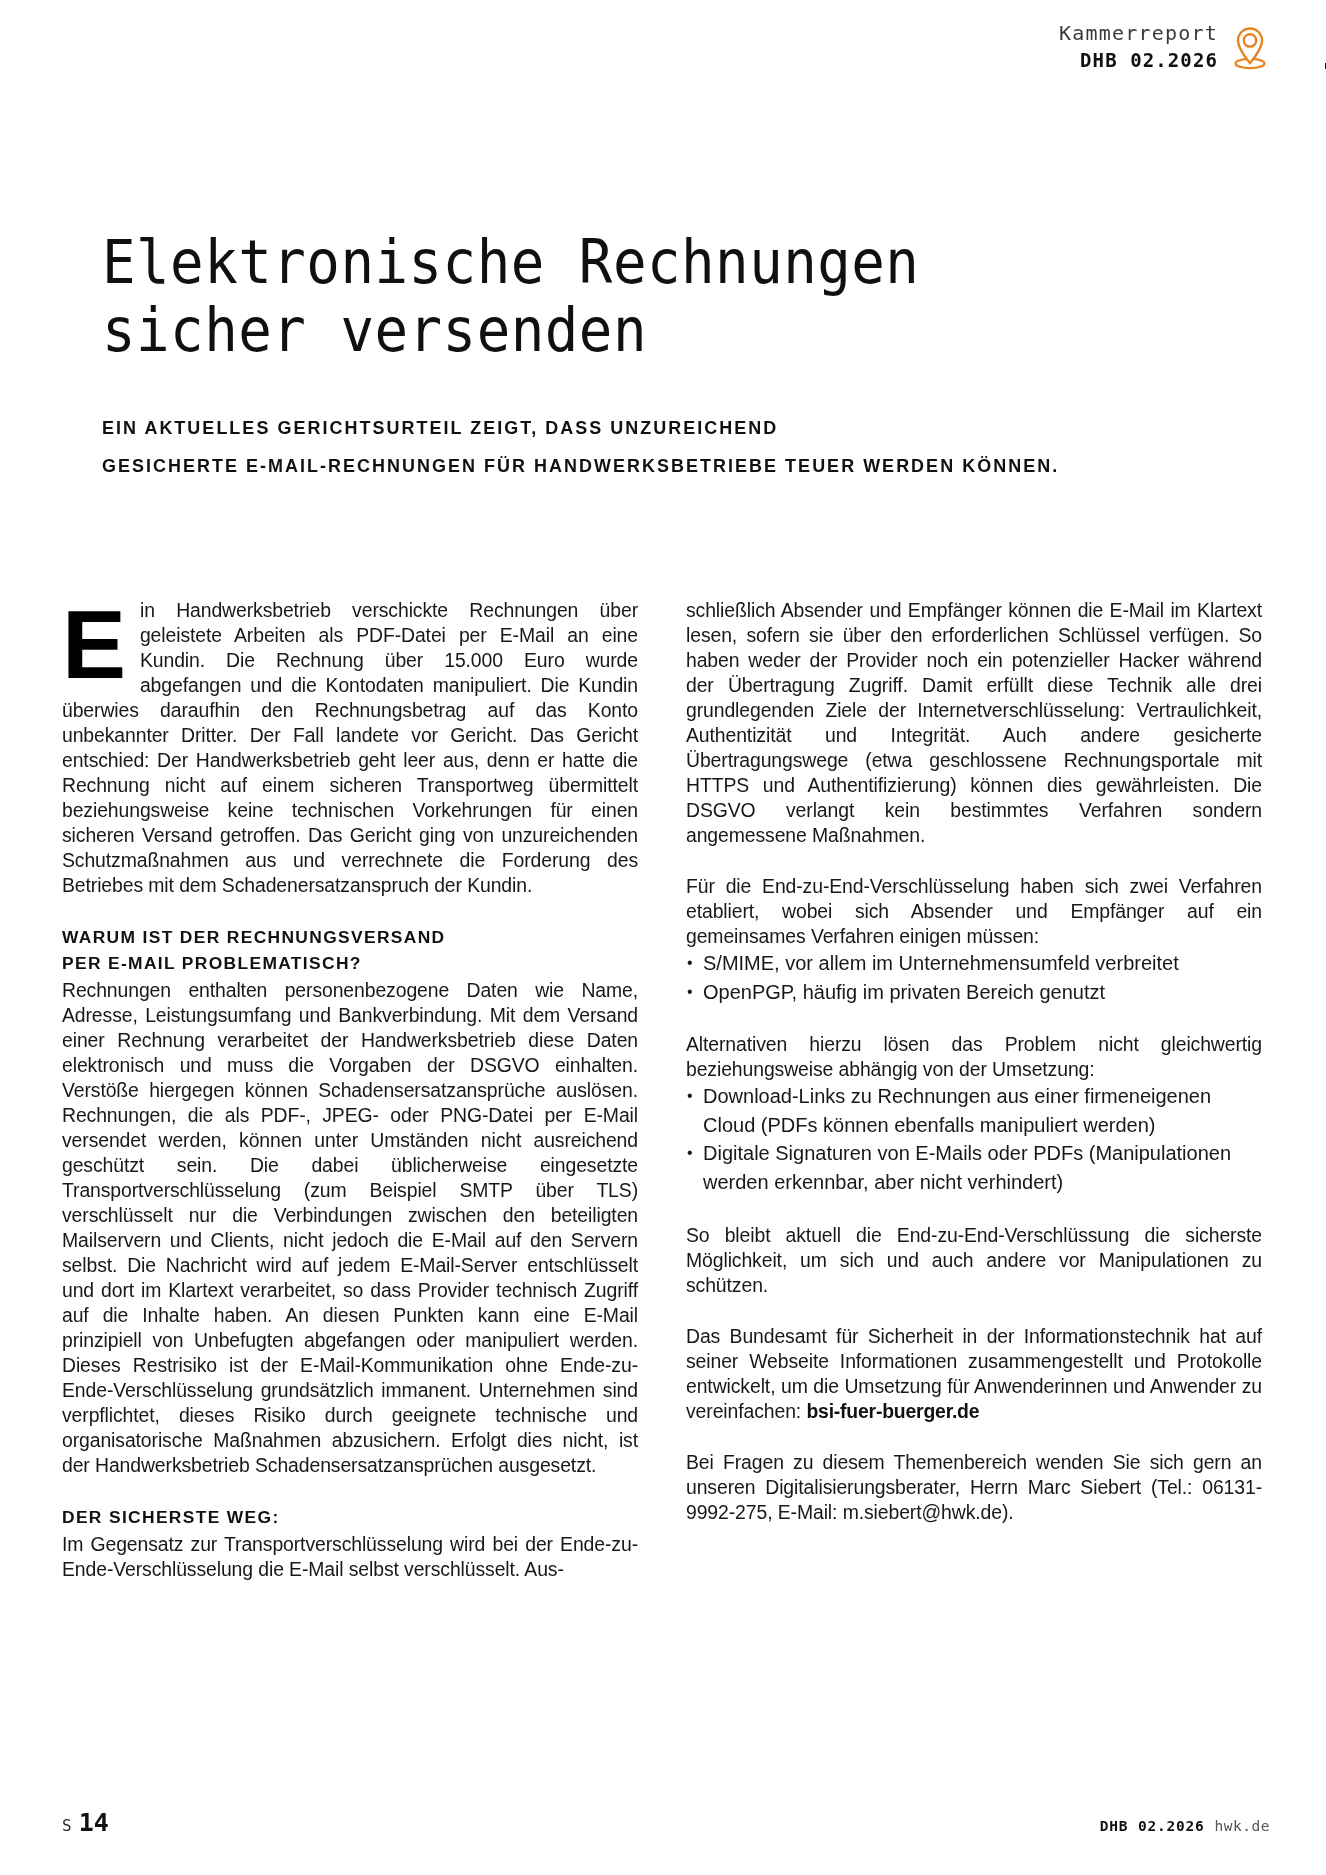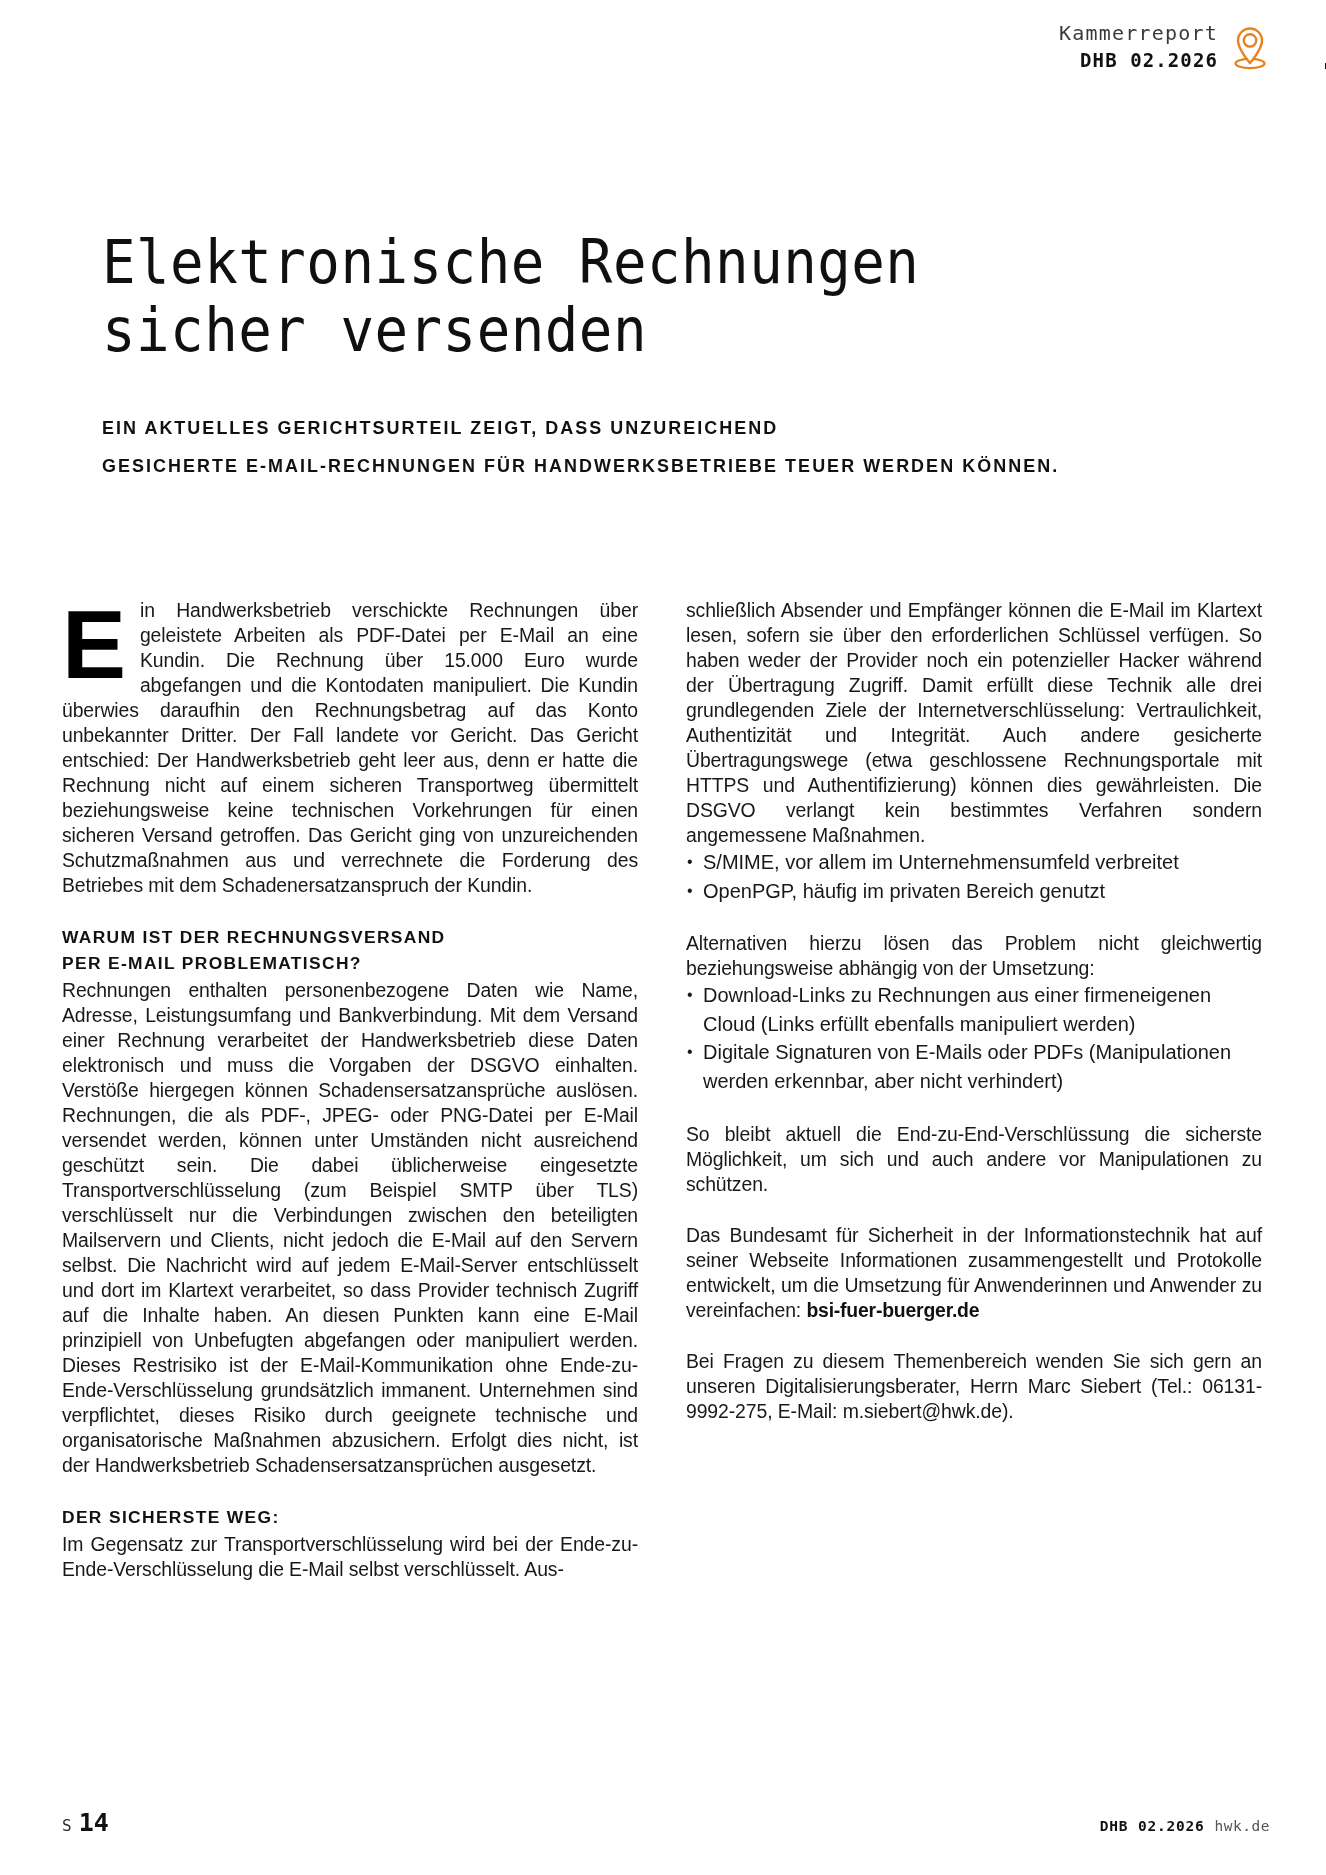--- a/index.html
+++ b/index.html
@@ -271,30 +271,31 @@
       <p style="margin-top:0;">Rechnungen enthalten personenbezogene Daten wie Name, Adresse, Leistungsumfang und Bankverbindung. Mit dem Versand einer Rechnung verarbeitet der Handwerksbetrieb diese Daten elektronisch und muss die Vorgaben der DSGVO einhalten. Verstöße hiergegen können Schadensersatzansprüche auslösen. Rechnungen, die als PDF-, JPEG- oder PNG-Datei per E-Mail versendet werden, können unter Umständen nicht ausreichend geschützt sein. Die dabei üblicherweise eingesetzte Transportverschlüsselung (zum Beispiel SMTP über TLS) verschlüsselt nur die Verbindungen zwischen den beteiligten Mailservern und Clients, nicht jedoch die E-Mail auf den Servern selbst. Die Nachricht wird auf jedem E-Mail-Server entschlüsselt und dort im Klartext verarbeitet, so dass Provider technisch Zugriff auf die Inhalte haben. An diesen Punkten kann eine E-Mail prinzipiell von Unbefugten abgefangen oder manipuliert werden. Dieses Restrisiko ist der E-Mail-Kommunikation ohne Ende-zu-Ende-Verschlüsselung grundsätzlich immanent. Unternehmen sind verpflichtet, dieses Risiko durch geeignete technische und organisatorische Maßnahmen abzusichern. Erfolgt dies nicht, ist der Handwerksbetrieb Schadensersatzansprüchen ausgesetzt.</p>
 
       <div class="subhead">DER SICHERSTE WEG:</div>
 
       <p style="margin-top:0;">Im Gegensatz zur Transportverschlüsselung wird bei der Ende-zu-Ende-Verschlüsselung die E-Mail selbst verschlüsselt. Aus-</p>
     </div>
 
     <div class="col">
       <p>schließlich Absender und Empfänger können die E-Mail im Klartext lesen, sofern sie über den erforderlichen Schlüssel verfügen. So haben weder der Provider noch ein potenzieller Hacker während der Übertragung Zugriff. Damit erfüllt diese Technik alle drei grundlegenden Ziele der Internetverschlüsselung: Vertraulichkeit, Authentizität und Integrität. Auch andere gesicherte Übertragungswege (etwa geschlossene Rechnungsportale mit HTTPS und Authentifizierung) können dies gewährleisten. Die DSGVO verlangt kein bestimmtes Verfahren sondern angemessene Maßnahmen.</p>
 
+      <p>Für die End-zu-End-Verschlüsselung haben sich zwei Verfahren etabliert, wobei sich Absender und Empfänger auf ein gemeinsames Verfahren einigen müssen:</p>
 
       <ul class="bullets bullet-block">
         <li>S/MIME, vor allem im Unternehmensumfeld verbreitet</li>
         <li>OpenPGP, häufig im privaten Bereich genutzt</li>
       </ul>
 
       <p style="margin-top:26px;">Alternativen hierzu lösen das Problem nicht gleichwertig beziehungsweise abhängig von der Umsetzung:</p>
 
       <ul class="bullets bullet-block">
-        <li>Download-Links zu Rechnungen aus einer firmeneigenen Cloud (Links erfüllt ebenfalls manipuliert werden)</li>
+        <li>Download-Links zu Rechnungen aus einer firmeneigenen Cloud (PDFs können ebenfalls manipuliert werden)</li>
         <li>Digitale Signaturen von E-Mails oder PDFs (Manipulationen werden erkennbar, aber nicht verhindert)</li>
       </ul>
 
       <p style="margin-top:26px;">So bleibt aktuell die End-zu-End-Verschlüssung die sicherste Möglichkeit, um sich und auch andere vor Manipulationen zu schützen.</p>
 
       <p style="margin-top:26px;">
         <span>Das Bundesamt für Sicherheit in der Informationstechnik hat auf seiner Webseite Informationen zusammengestellt und Protokolle entwickelt, um die Umsetzung für Anwenderinnen und Anwender zu vereinfachen: </span><a class="inline-link" href="#" style="text-decoration:none;">bsi-fuer-buerger.de</a>
       </p>
 
       <p style="margin-top:26px;">Bei Fragen zu diesem Themenbereich wenden Sie sich gern an unseren Digitalisierungsberater, Herrn Marc Siebert (Tel.: 06131-9992-275, E-Mail: m.siebert@hwk.de).</p>

